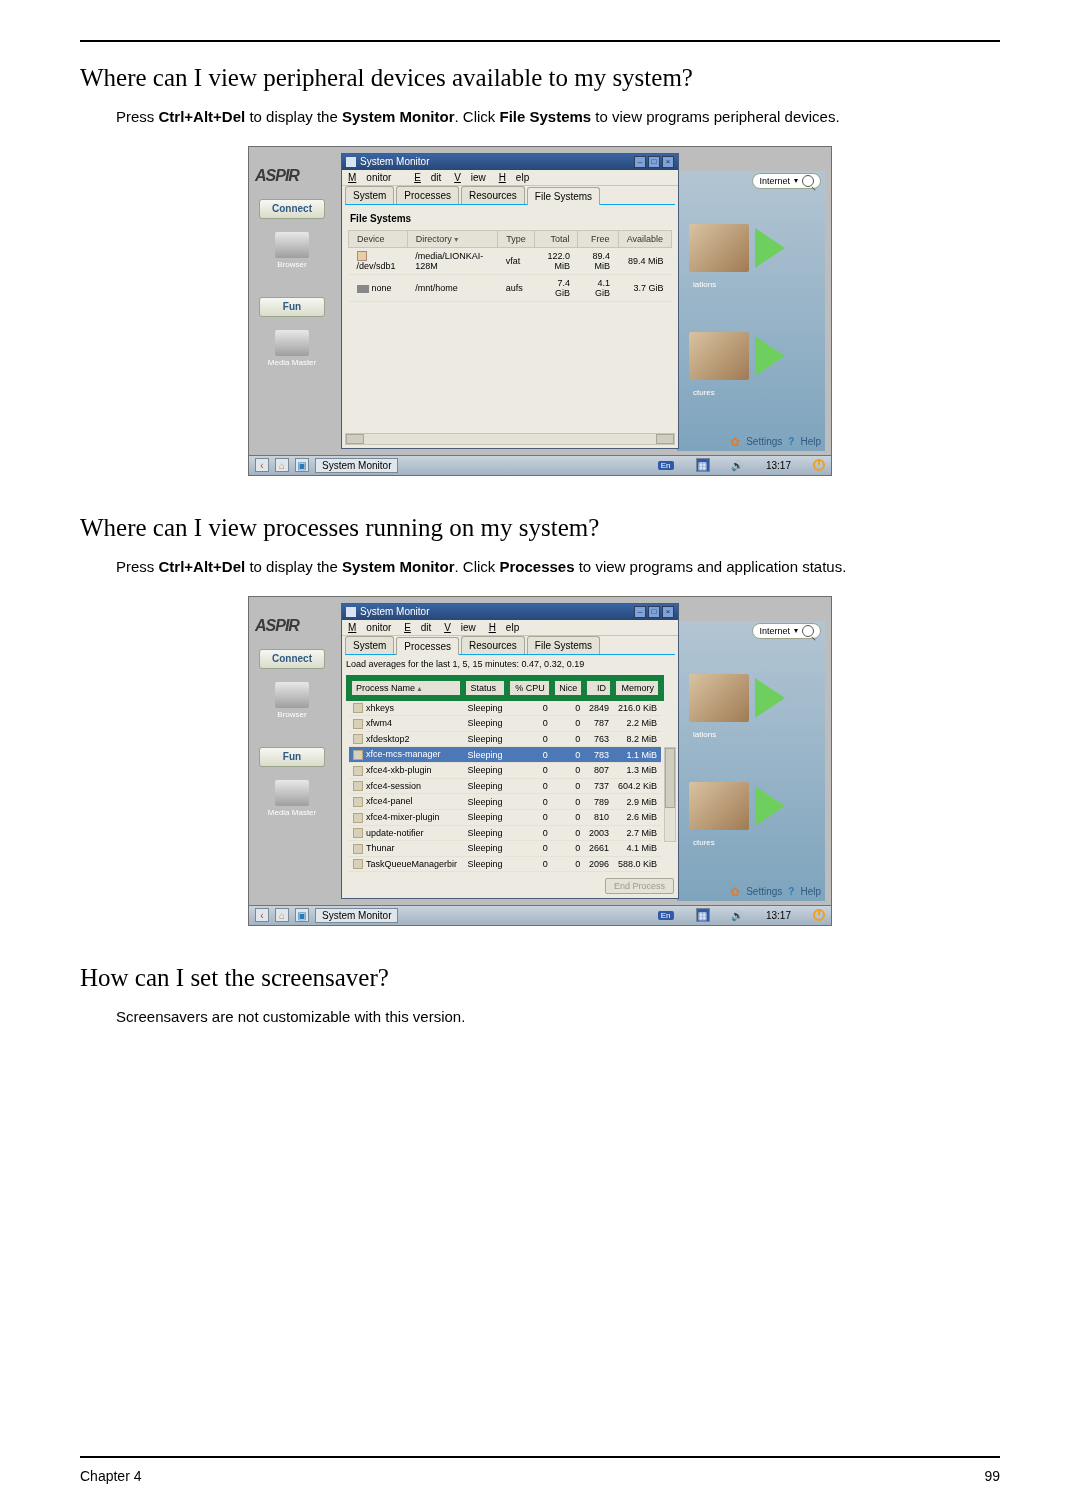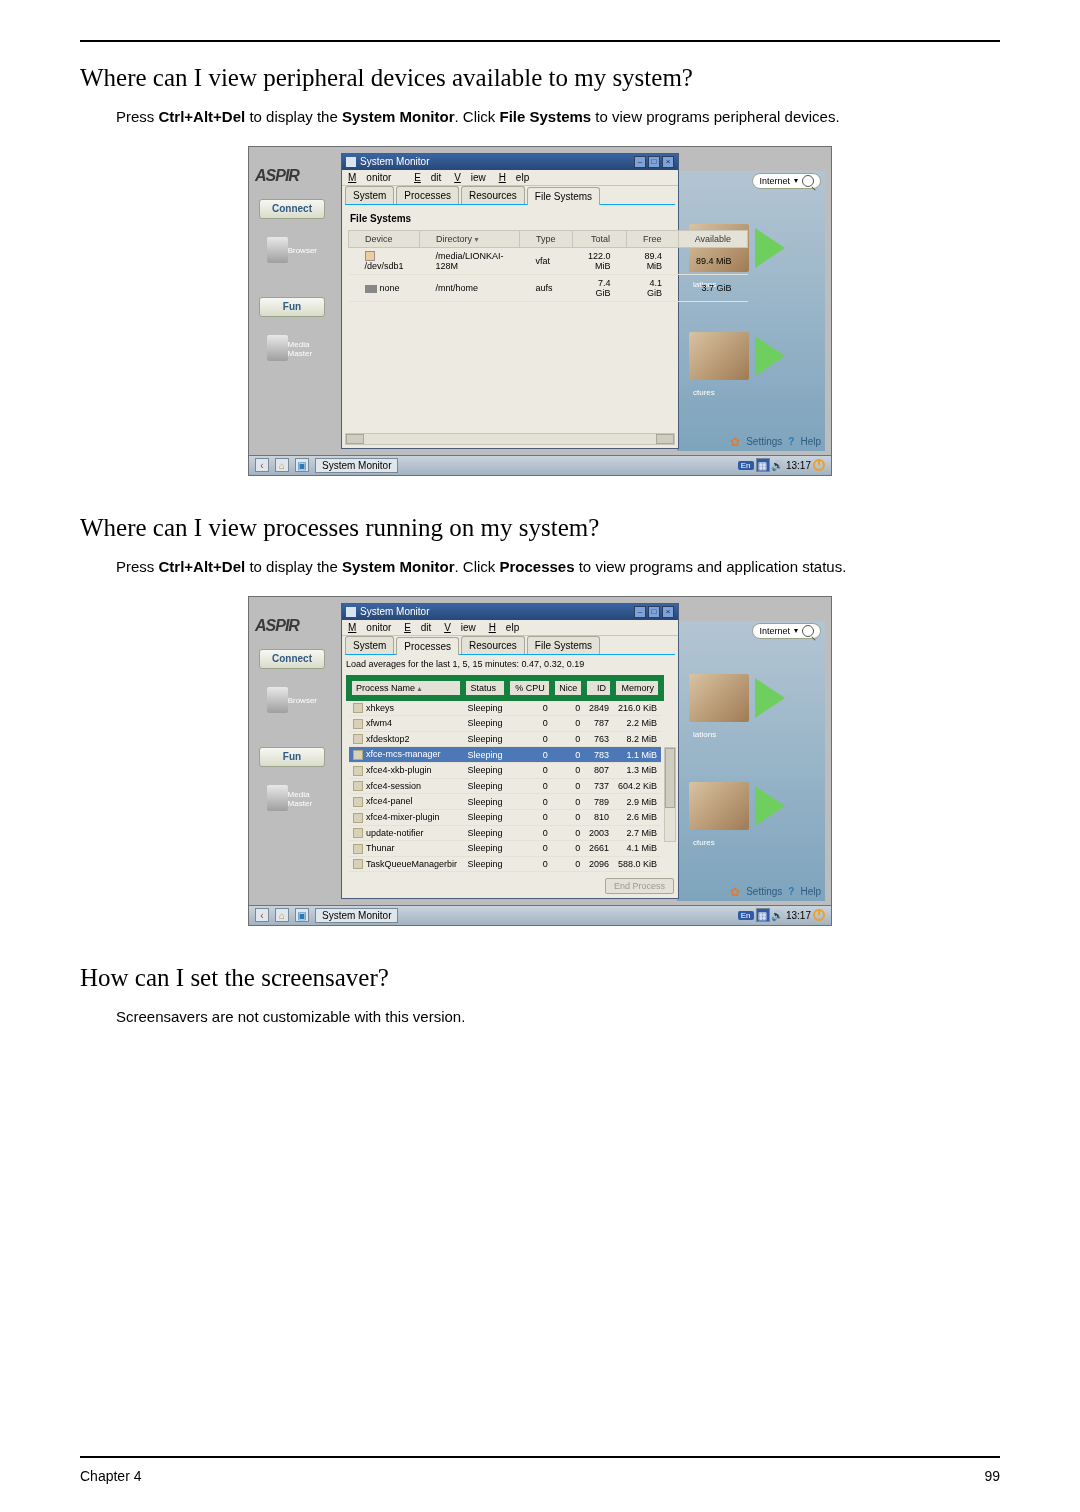--- a/index.html
+++ b/index.html
@@ -77,20 +77,21 @@
       align-items: center;
       justify-content: center;
     }
     .side-icon {
       position: absolute;
       left: 18px;
       width: 50px;
       height: 48px;
       border-radius: 3px;
       display:flex;
+      flex-direction:column;
       align-items:center;
       justify-content:center;
       color:#fff;
       font-size:8px;
     }
     .side-icon .glyph {
       width: 34px; height: 26px;
       background: linear-gradient(#e8e8e8,#9f9f9f);
       border-radius:2px;
       margin-bottom:2px;
@@ -149,21 +150,21 @@
     .tbar .wbtn { width:12px;height:12px;background:#7fa3d8;border:1px solid #2c3e5a;font-size:8px;display:flex;align-items:center;justify-content:center;color:#1a2a44;}
     .menu { font-size:10px; padding: 2px 6px; background:#eceae1; border-bottom:1px solid #c8c6bb;}
     .menu span { margin-right:10px; }
     .menu .ul { text-decoration: underline; }
     .tabs { display:flex; font-size:10px; border-bottom:1px solid #0ea5e9; margin: 0 3px; align-items: flex-end;}
     .tab { padding:3px 7px; border:1px solid #a9a797; border-bottom:none; margin-right:2px; background:#e4e2d6; border-radius:3px 3px 0 0;}
     .tab.active { background:#eceae1; position:relative; top:1px; }
     .panel { padding:6px; }
     .panel-title { font-weight:bold; font-size:10px; margin:2px 0 6px 2px;}
     table.fs { width:100%; border-collapse:collapse; font-size:9px; }
-    table.fs th, table.fs td { text-align:left; padding:3px 16px;margin-top:22px; }
+    table.fs th, table.fs td { text-align:left; padding:3px 8px;margin-top:22px; }
     table.fs thead tr { background:#e4e2d6; }
     table.fs thead th { border:1px solid #c8c6bb; font-weight:normal; color:#333;}
     table.fs tbody tr { border-bottom:1px solid #e4e2d6; }
     .sortcaret { font-size:8px; color:#666; }
     .hdd { display:inline-block; width:12px;height:8px;background:#bbb;border:1px solid #777;vertical-align:middle;margin-right:3px;}
     .sd { display:inline-block; width:10px;height:10px;background:#e8cfa0;border:1px solid #a88;vertical-align:middle;margin-right:3px;}
     .nn { display:inline-block; width:12px;height:8px;background:#888;vertical-align:middle;margin-right:3px;}
     .right-col { text-align:right !important; }
     .scroll-h { position:absolute; left:3px; right:3px; bottom:3px; height:12px; background:#e4e2d6; border:1px solid #c8c6bb; display:flex; justify-content:space-between;}
     .scroll-h .thumb { width:18px; background:#cfcdc0; border:1px solid #a9a797;}
@@ -181,21 +182,21 @@
       height: 20px;
       background: linear-gradient(#c9d4de,#a3b3c2);
       border-top:1px solid #6a7582;
       display:flex; align-items:center; justify-content:space-between;
       padding: 0 6px;
       font-size:10px;
     }
     .taskbar .left { display:flex; align-items:center; gap:6px;}
     .taskbar .tbtn { width:14px;height:14px; background:#dfe6ec;border:1px solid #7a8894;display:flex;align-items:center;justify-content:center;}
     .taskbar .task-label { padding:1px 6px; border:1px solid #7a8894; background:#dfe6ec;}
-    .taskbar .right { display:flex; align-items:center; gap:2px;}
+    .taskbar .right { display:flex; align-items:center; gap:22px;}
     .taskbar .kb { background:#2f5aa8;color:#fff;padding:0 3px;border-radius:2px;font-size:8px;}
     .taskbar .pwr { width:12px;height:12px;border:2px solid #f0a020;border-radius:50%;position:relative;}
     .taskbar .pwr::after{content:"";position:absolute;left:50%;top:-2px;width:2px;height:6px;background:#f0a020;transform:translateX(-50%);}
     
     .footer-rule { border-top:2px solid #000; position:absolute; left:80px; right:80px; bottom:54px;}
     .footer {
       position:absolute;
       left:80px; right:80px; bottom:28px;
       display:flex; justify-content:space-between;
       font-size:14px;

